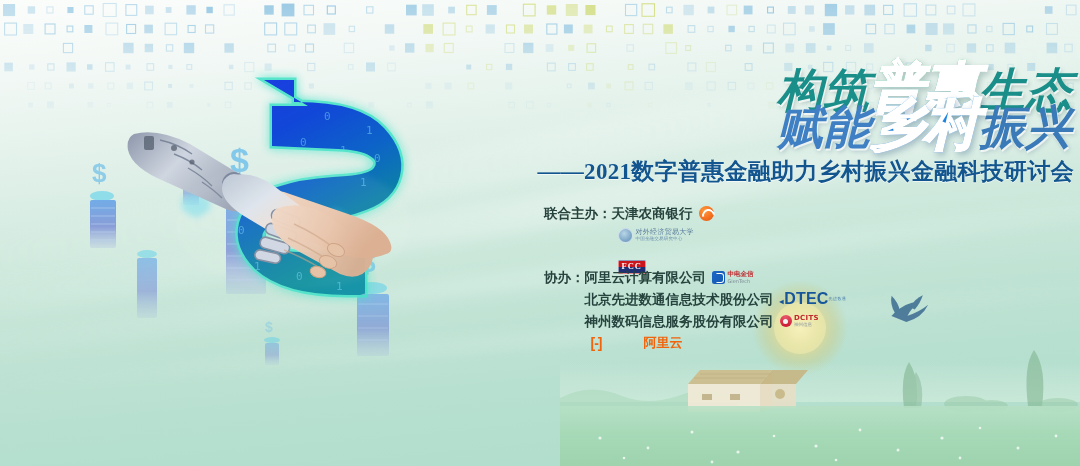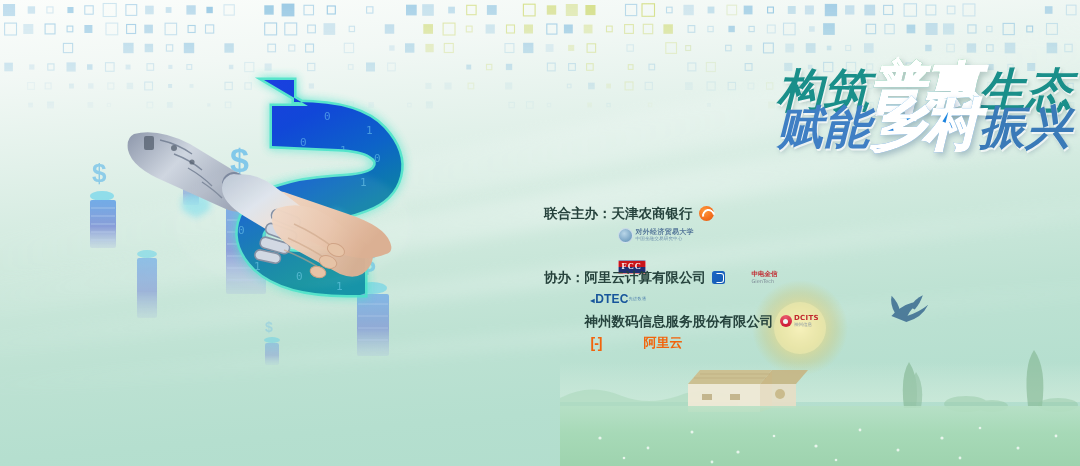--- a/index.html
+++ b/index.html
@@ -137,54 +137,54 @@
 
   .lg-uibe { display:flex; align-items:center; }
   .lg-uibe .seal {
     width:15px;height:15px;border-radius:50%;
     background: radial-gradient(circle at 40% 35%, #b9d6e8 0%, #7fa9c8 60%, #5d8cb0 100%);
     border:1px solid rgba(255,255,255,.6);
   }
   .lg-uibe .uname { margin-left:3px; }
   .lg-uibe .uname b {
     display:block; font-size:7px; line-height:8px; color:#56789a;
-    font-family:"Liberation Serif", serif; font-weight:bold; letter-spacing:.3px;
+    font-family:"Liberation Serif", serif; font-weight:normal; letter-spacing:.3px;
   }
   .lg-uibe .uname i {
     display:block; font-size:4.5px; line-height:6px; color:#6d90ad;
     font-style:normal; letter-spacing:.2px;
   }
 
   .lg-fcc {
     background: linear-gradient(180deg,#c9151b 0%, #c9151b 52%, #1f2f73 52%, #1f2f73 100%);
     color:#fff; font-size:8.5px; font-weight:bold; letter-spacing:1px;
     padding:1.5px 3px; border-radius:1.5px;
     font-family:"Liberation Serif", serif;
     line-height:9px;
     border:1px solid rgba(255,255,255,.5);
     margin-top:19px;
   }
 
-  .lg-cetc { display:flex; align-items:center;gap:24px; }
+  .lg-cetc { display:flex; align-items:center; }
   .lg-cetc .mark {
     width:13px;height:13px;border-radius:2.5px;
     background: linear-gradient(135deg,#1c66c4 0%, #1459b4 100%);
     position:relative; overflow:hidden;
   }
   .lg-cetc .mark::after{
     content:""; position:absolute; left:4px; top:2.5px; width:6px;height:8px;
     border:1.6px solid #fff; border-left-color:transparent; border-radius:0 3px 3px 0;
   }
   .lg-cetc .txt { margin-left:2.5px; }
   .lg-cetc .txt b { display:block; font-size:6.5px; line-height:7px; color:#c1272d; font-weight:bold; }
   .lg-cetc .txt i { display:block; font-size:5px;  line-height:6px; color:#7d8a96; font-style:normal; }
 
   .lg-dtec { text-align:center; line-height:1; }
   .lg-dtec b {
-    display:block; font-size:12px; font-weight:bold; color:#17559b;
+    display:block; font-size:16px; font-weight:bold; color:#17559b;
     font-family:"Liberation Sans", sans-serif; letter-spacing:.2px;
   }
   .lg-dtec b::before{ content:"\25C2"; font-size:8px; margin-right:.5px; }
   .lg-dtec em { display:block; height:1.2px; background:#17559b; margin:.8px 0; font-style:normal; }
   .lg-dtec i  { display:block; font-size:4px; color:#4d7fae; font-style:normal; letter-spacing:.4px; }
 
   .lg-dcits { display:flex; align-items:center; }
   .lg-dcits .swirl {
     width:12px;height:12px;border-radius:50%;
     background: conic-gradient(from 210deg, #cf1f39 0deg, #e8556a 140deg, #cf1f39 300deg);
@@ -866,20 +866,21 @@
   <div id="textblock">
 
     <div class="title-line" id="title1">
       <span class="t-teal">构筑</span><span class="t-grad">普惠</span><span class="t-teal">生态</span>
     </div>
 
     <div class="title-line" id="title2">
       <span class="t-blue">赋能</span><span class="t-brite">乡村</span><span class="t-steel">振兴</span>
     </div>
 
+    <div id="subtitle">——2021数字普惠金融助力乡村振兴金融科技研讨会</div>
 
     <div class="credits" id="credits-host">
       <div class="cred-row">
         <span class="cred-label">联合主办：</span>
         <span class="cred-text">天津农商银行</span>
         <span class="logo">
             <span class="lg-bank"></span>
           </span>
       </div>
       <div class="cred-row">
@@ -907,20 +908,21 @@
         <span class="logo lg-cetc">
           <span class="mark"></span>
           <span class="txt">
             <b>中电金信</b>
             <i>GienTech</i>
           </span>
         </span>
       </div>
       <div class="cred-row">
         <span class="cred-label ghost">协办：</span>
+        <span class="cred-text">北京先进数通信息技术股份公司</span>
         <span class="logo lg-dtec">
           <b>DTEC</b>
           <em></em>
           <i>先进数通</i>
         </span>
       </div>
       <div class="cred-row">
         <span class="cred-label ghost">协办：</span>
         <span class="cred-text">神州数码信息服务股份有限公司</span>
         <span class="logo lg-dcits">

